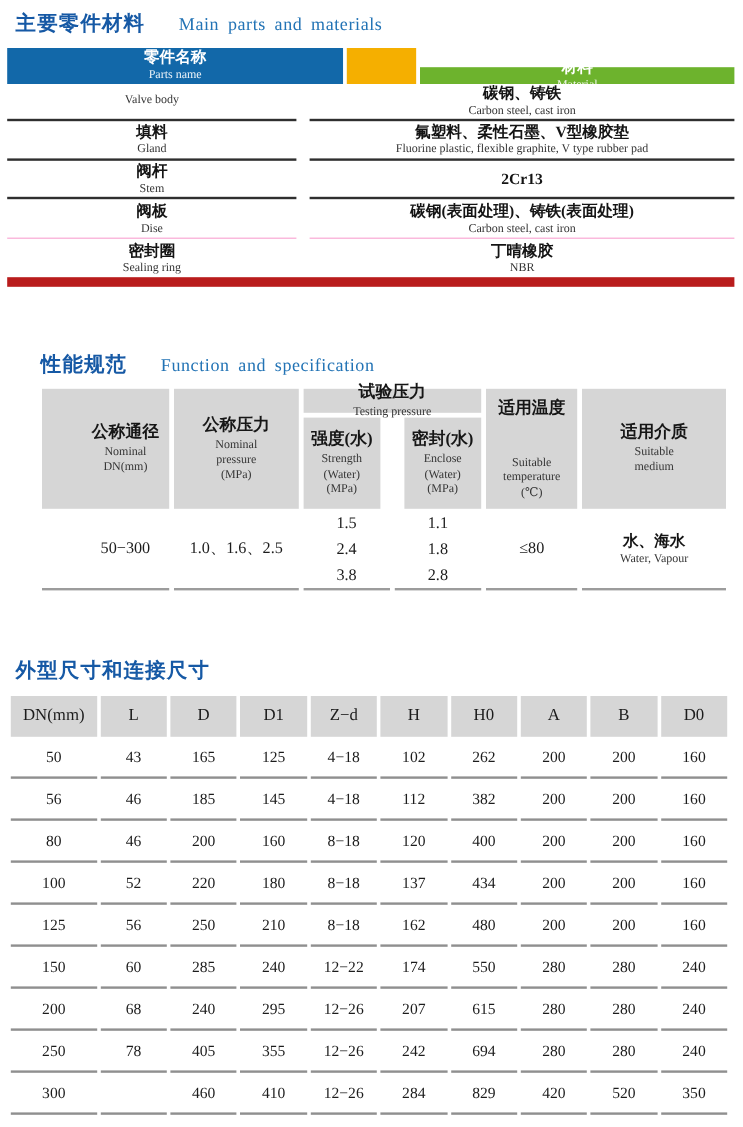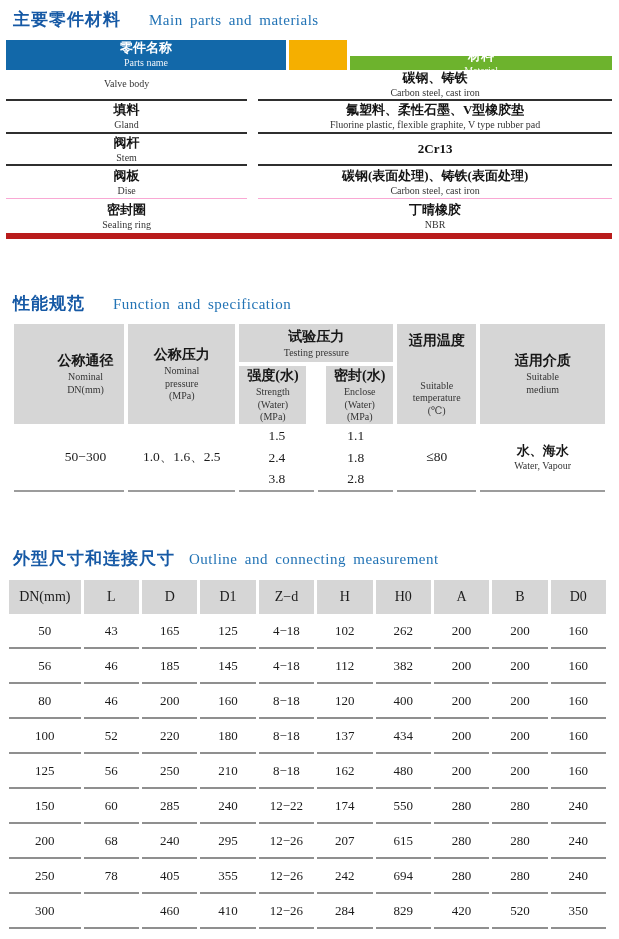--- a/index.html
+++ b/index.html
@@ -36,30 +36,30 @@
   .mat-row { display:flex; align-items:stretch; }
   .mat-left  { width:39.8%; display:flex; flex-direction:column; justify-content:center; text-align:center; }
   .mat-gap   { width:11px; }
   .mat-right { flex:1; display:flex; flex-direction:column; justify-content:center; text-align:center; }
   .r0 { min-height:30px; } .r1 { min-height:33px; } .r2 { min-height:32px; }
   .r3 { min-height:33px; } .r4 { min-height:40px; }
   .r0 .mat-left,.r0 .mat-right,
   .r1 .mat-left,.r1 .mat-right,
   .r2 .mat-left,.r2 .mat-right { border-bottom:2px solid #2f2f2f; }
   .r3 .mat-left,.r3 .mat-right { border-bottom:1px solid #f9a8d4; }
-  .r4 { border-bottom:6px solid #b91c1c; }
+  .r4 { border-bottom:8px solid #b91c1c; }
 
   
-  .sec-spec { margin-top:53px; }
+  .sec-spec { margin-top:53px;margin-left:21px; }
   .spec-table { margin:8px 14px 0 14px; }
   .spec-head { display:flex; gap:4px; height:100px; }
   .sc { background:#d6d6d6; display:flex; flex-direction:column; justify-content:center; text-align:center; }
   .w1 { width:18.6%;padding-left:33px; } .w2 { width:18.2%; } .wmid { width:26.0%; } .w5 { width:13.4%;gap:29px; } .w6 { flex:1; }
   .spec-mid { display:flex; flex-direction:column; gap:4px; }
-  .mid-top { height:38px; background:#d6d6d6; display:flex; flex-direction:column; justify-content:center; text-align:center; }
+  .mid-top { height:20px; background:#d6d6d6; display:flex; flex-direction:column; justify-content:center; text-align:center; }
   .mid-bottom { flex:1; display:flex; gap:20px;border-radius:32px; }
   .mid-bottom .sc { flex:1; }
   .zh14 { font-size:14px; font-weight:700; color:#161616; line-height:1.35; }
   .pre { white-space:pre-line; }
 
   .spec-row { display:flex; gap:4px; min-height:68px; }
   .sd { display:flex; flex-direction:column; justify-content:center; text-align:center;
         border-bottom:2px solid #9c9c9c; font-size:13.5px; color:#1c1c1c; }
   .spec-mid-row { display:flex; gap:4px; }
   .spec-mid-row .sd { flex:1; }
@@ -235,21 +235,20 @@
           <div class="zh13">水、海水</div>
           <div class="en10">Water, Vapour</div>
         </div>
       </div>
     </div>
   </section>
 
   <section class="sec-dims">
     <div class="sec-title">
       <span class="t-zh">外型尺寸和连接尺寸</span>
-      <span class="t-en">Outline and connecting measurement</span>
     </div>
 
     <div class="dims-table">
       <div class="dims-head">
         <div class="dh dn-col">DN(mm)</div>
         <div class="dh">L</div>
         <div class="dh">D</div>
         <div class="dh">D1</div>
         <div class="dh">Z−d</div>
         <div class="dh">H</div>

